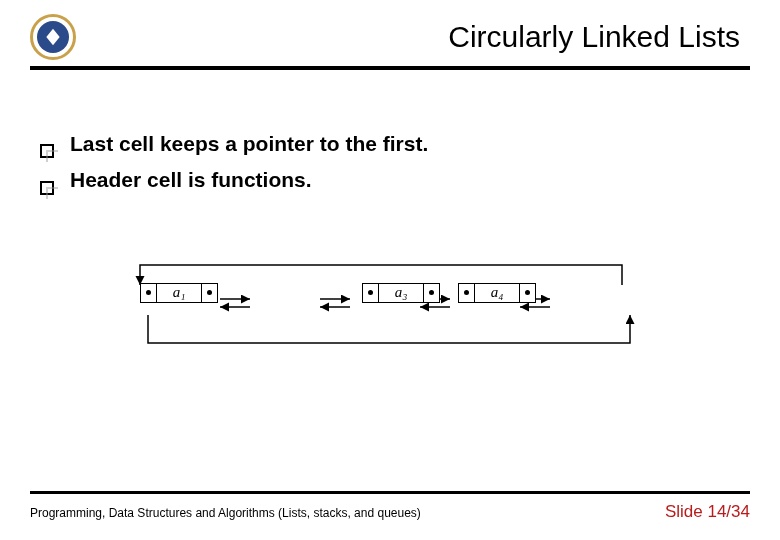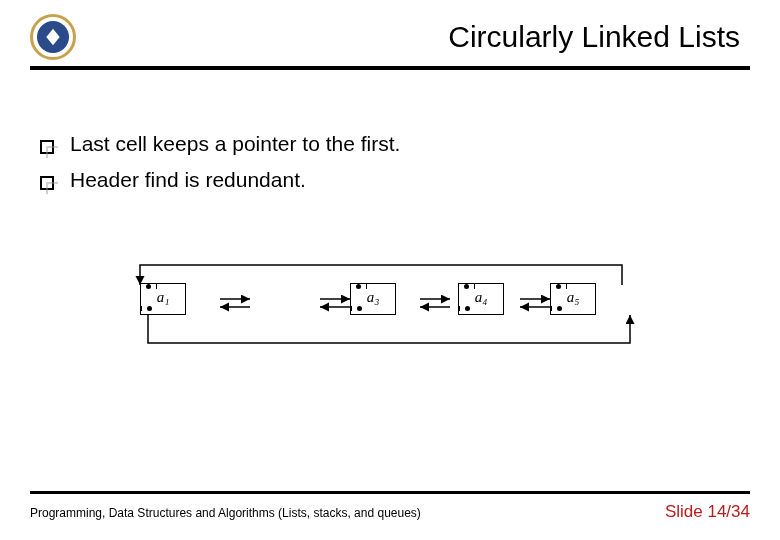--- a/index.html
+++ b/index.html
@@ -45,22 +45,23 @@
   .hr-thick {
     border: none;
     border-top: 4px solid #000;
     margin: 0 30px;
   }
   .content {
     padding: 60px 40px 0 40px;
   }
   .bullet-row {
     display: flex;
-    align-items: center;
+    align-items: flex-end;
     margin-bottom: 8px;
+    font-weight: bold;
   }
   .bullet-box {
     width: 14px; height: 14px;
     border: 2px solid #000;
     margin-top: 5px;
     margin-right: 16px;
     flex: none;
     position: relative;
   }
   .bullet-box::after{
@@ -78,25 +79,24 @@
   }
   .diagram {
     margin: 60px auto 0 auto;
     width: 560px;
     position: relative;
     height: 110px;
   }
   .node {
     position: absolute;
     top: 28px;
-    height: 32px;
+    height: 20px;
     display: flex;
     border: 1px solid #000;
     background: #fff;
-    flex-direction: column;
   }
   .node .val {
     width: 44px;
     display: flex; align-items: center; justify-content: center;
     font-family: "Times New Roman", serif;
     font-style: italic;
     font-size: 15px;
   }
   .node .ptrL, .node .ptrR {
     width: 16px;
@@ -146,21 +146,21 @@
 </div>
 <hr class="hr-thick">
 
 <div class="content">
   <div class="bullet-row">
     <div class="bullet-box"></div>
     <div class="bullet-text">Last cell keeps a pointer to the first.</div>
   </div>
   <div class="bullet-row">
     <div class="bullet-box"></div>
-    <div class="bullet-text">Header find is redundant.</div>
+    <div class="bullet-text">Header cell is functions.</div>
   </div>
 
   <div class="diagram">
     <svg class="links" viewBox="0 0 560 110">
       <defs>
         <marker id="ah" markerWidth="8" markerHeight="8" refX="6" refY="3" orient="auto">
           <path d="M0,0 L6,3 L0,6 Z" fill="#000"></path>
         </marker>
       </defs>
 
@@ -180,43 +180,34 @@
     </svg>
     <div class="node" style="left:30px">
       <div class="ptrL">
           <div class="dot"></div>
         </div>
       <div class="val">a₁</div>
       <div class="ptrR">
           <div class="dot"></div>
         </div>
     </div>
-    <div class="node" style="left:240px">
+    <div class="node" style="left:252px">
       <div class="ptrL">
           <div class="dot"></div>
         </div>
       <div class="val">a₃</div>
       <div class="ptrR">
           <div class="dot"></div>
         </div>
     </div>
     <div class="node" style="left:348px">
       <div class="ptrL">
           <div class="dot"></div>
         </div>
       <div class="val">a₄</div>
-      <div class="ptrR">
-          <div class="dot"></div>
-        </div>
-    </div>
-    <div class="node" style="left:440px">
-      <div class="ptrL">
-          <div class="dot"></div>
-        </div>
-      <div class="val">a₅</div>
       <div class="ptrR">
           <div class="dot"></div>
         </div>
     </div>
   </div>
 </div>
 
 <div class="footer">
   <hr class="hr-thin">
   <div class="footer-row">

